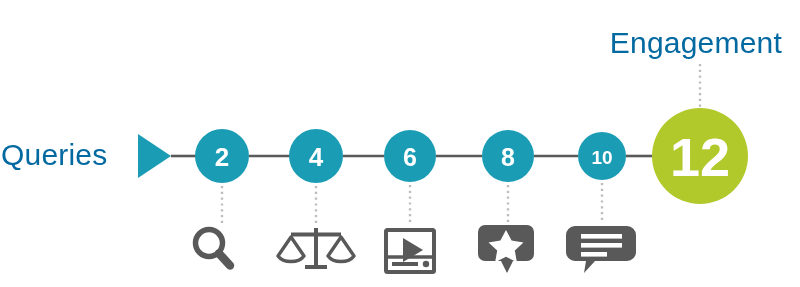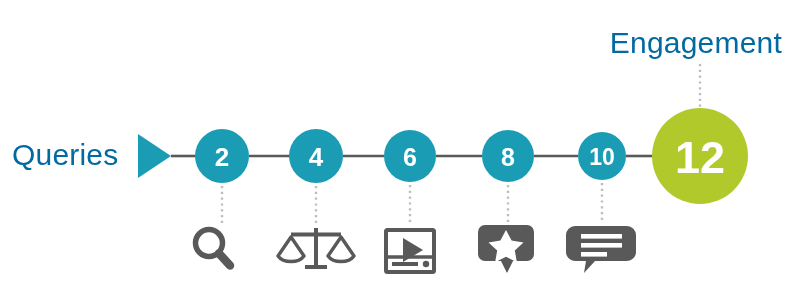--- a/index.html
+++ b/index.html
@@ -28,21 +28,21 @@
   .label-text {
     position: absolute;
     color: #0369a1;
     font-size: 30px;
     font-weight: 400;
     letter-spacing: 0.2px;
     white-space: nowrap;
     line-height: 1;
   }
   #queries-label {
-    left: 12px;
+    left: 1px;
     top: 140px;
   }
   #engagement-label {
     right: 18px;
     top: 28px;
   }
   .node-number {
     position: absolute;
     color: #ffffff;
     font-weight: 700;
@@ -109,17 +109,17 @@
         <rect x="-20" y="-5" width="41" height="4.6" fill="#ffffff"></rect>
         <rect x="-20" y="4" width="26" height="4.6" fill="#ffffff"></rect>
       </g>
     </svg>
 
   <div id="numbers-layer">
       <div class="node-number" style="left: 222px; top: 157px; font-size: 26px;">2</div>
       <div class="node-number" style="left: 316px; top: 157px; font-size: 26px;">4</div>
       <div class="node-number" style="left: 410px; top: 157px; font-size: 25px;">6</div>
       <div class="node-number" style="left: 508px; top: 157px; font-size: 25px;">8</div>
-      <div class="node-number" style="left: 602px; top: 157px; font-size: 23px;">10</div>
-      <div class="node-number" style="left: 700px; top: 157px; font-size: 45px;">12</div>
+      <div class="node-number" style="left: 602px; top: 157px; font-size: 19px;">10</div>
+      <div class="node-number" style="left: 700px; top: 157px; font-size: 54px;">12</div>
     </div>
 
 </div>
 
 </body></html>

